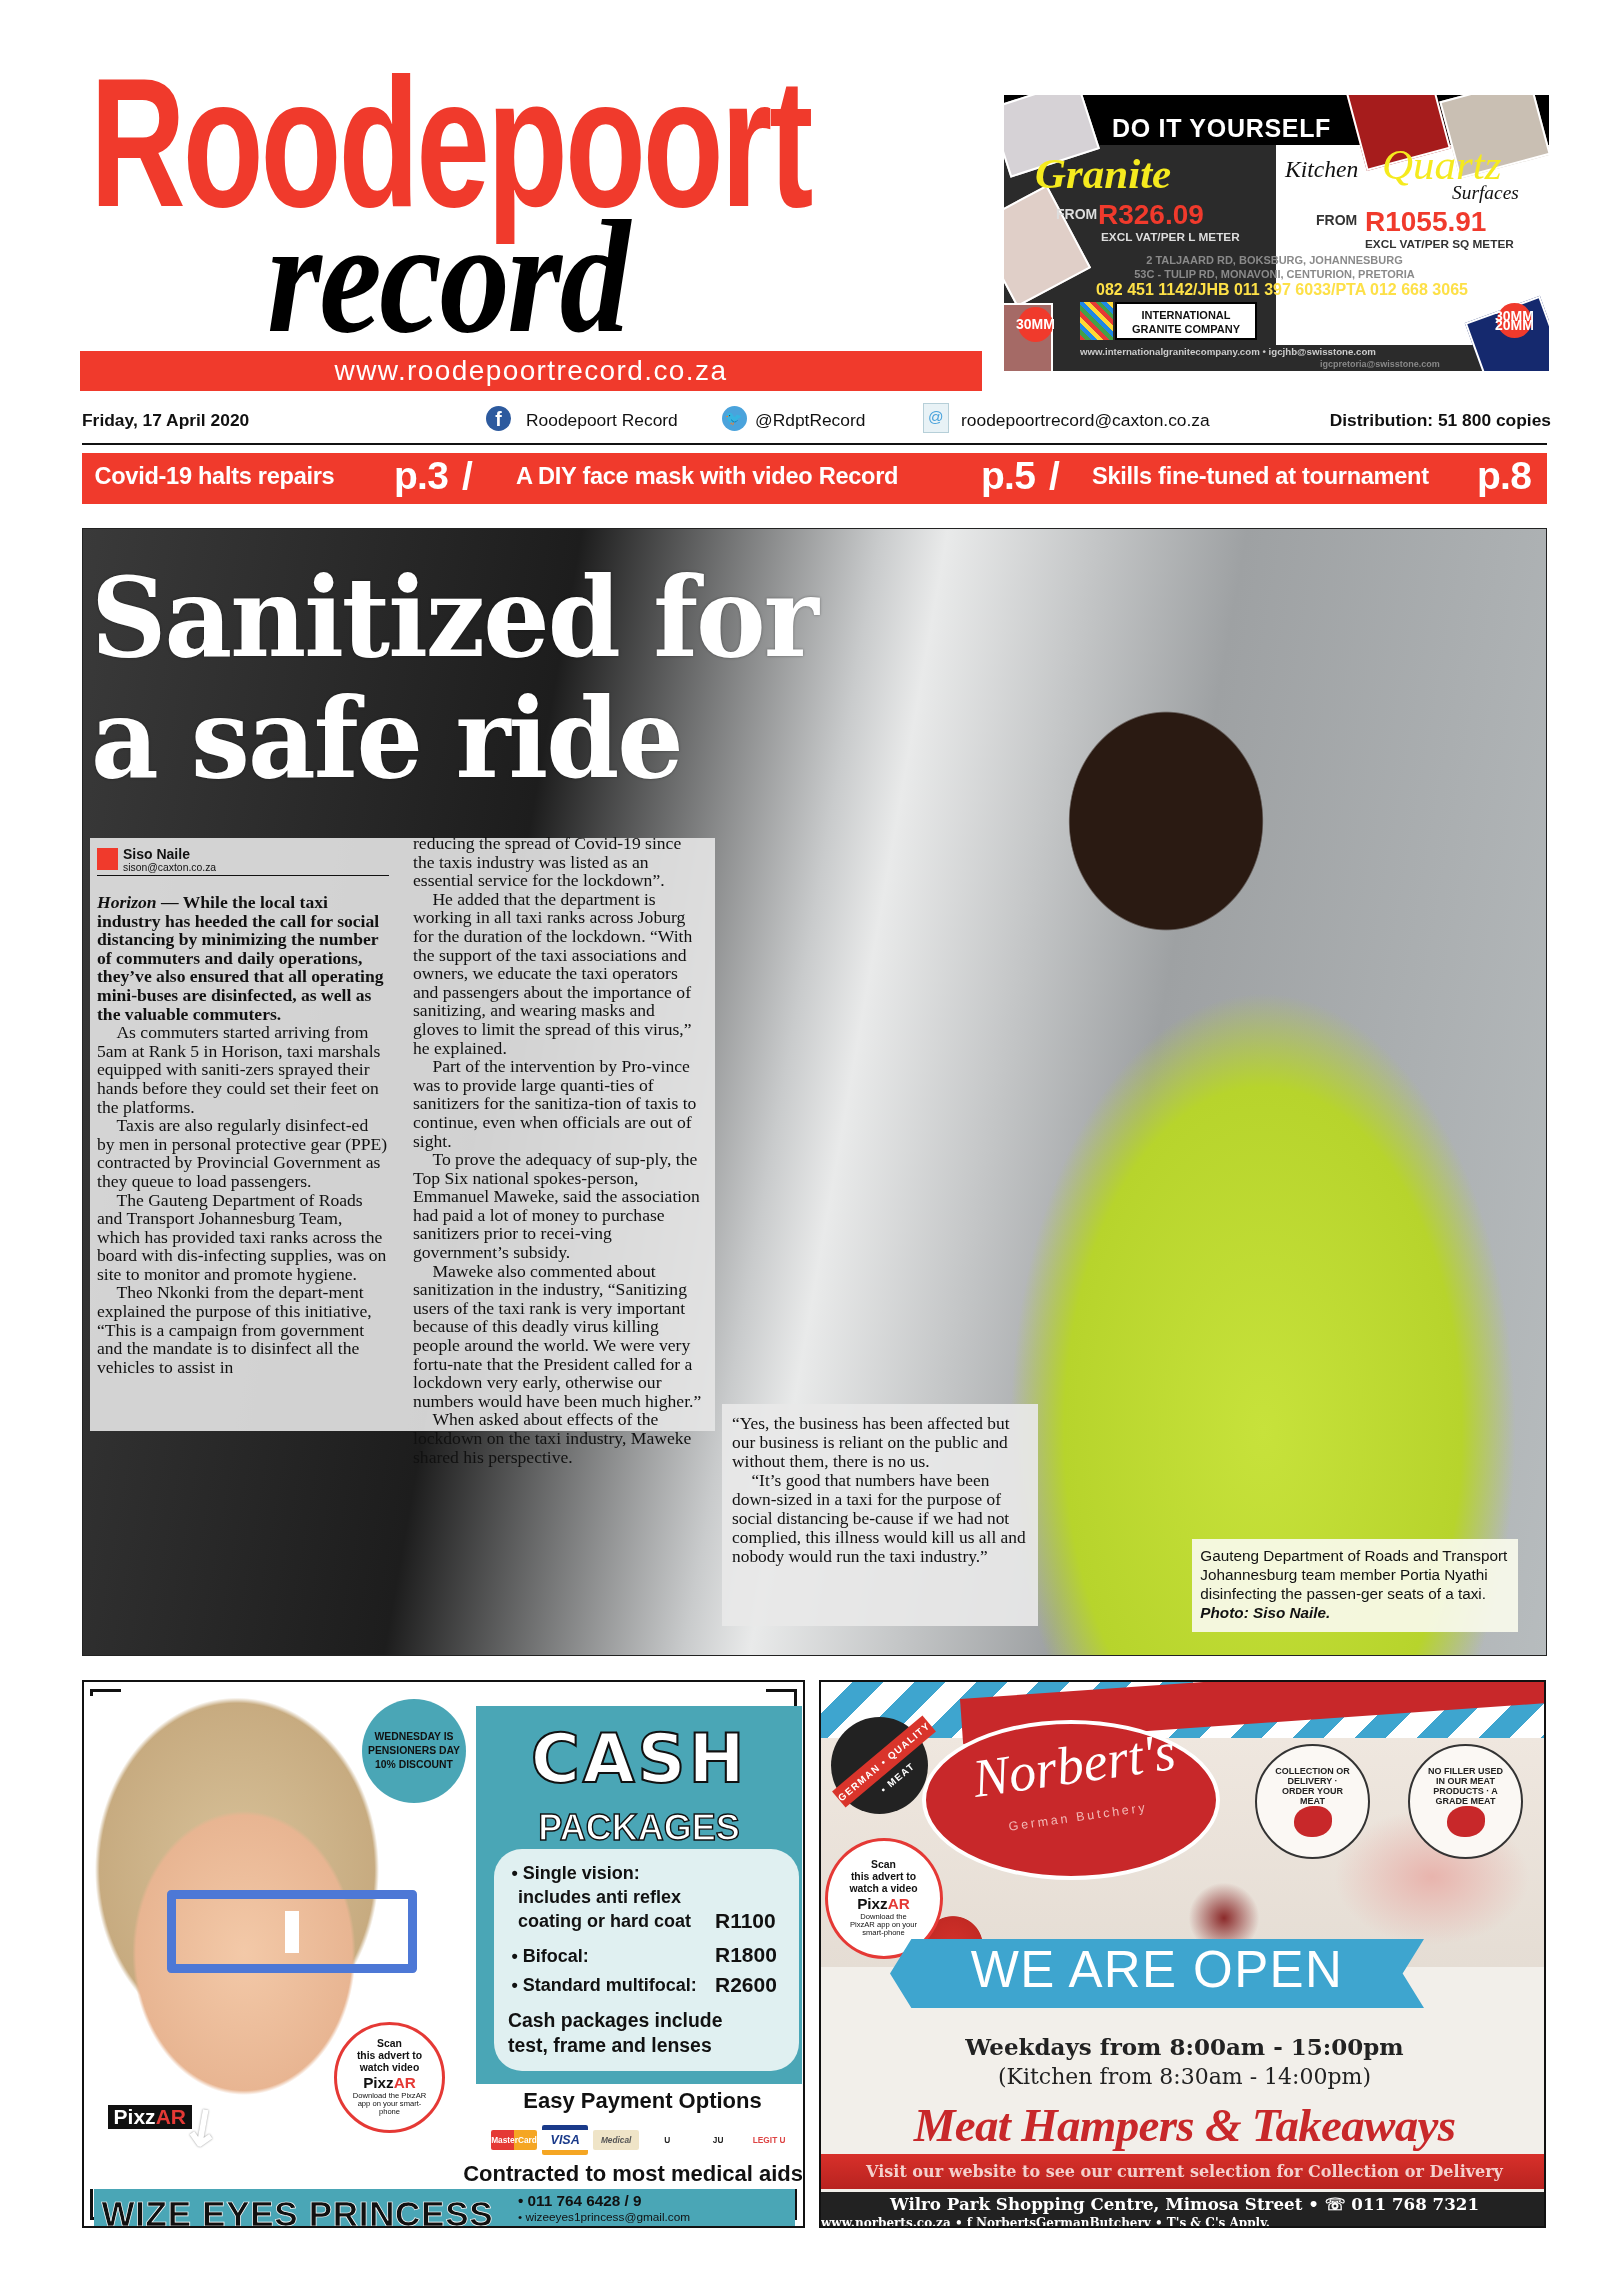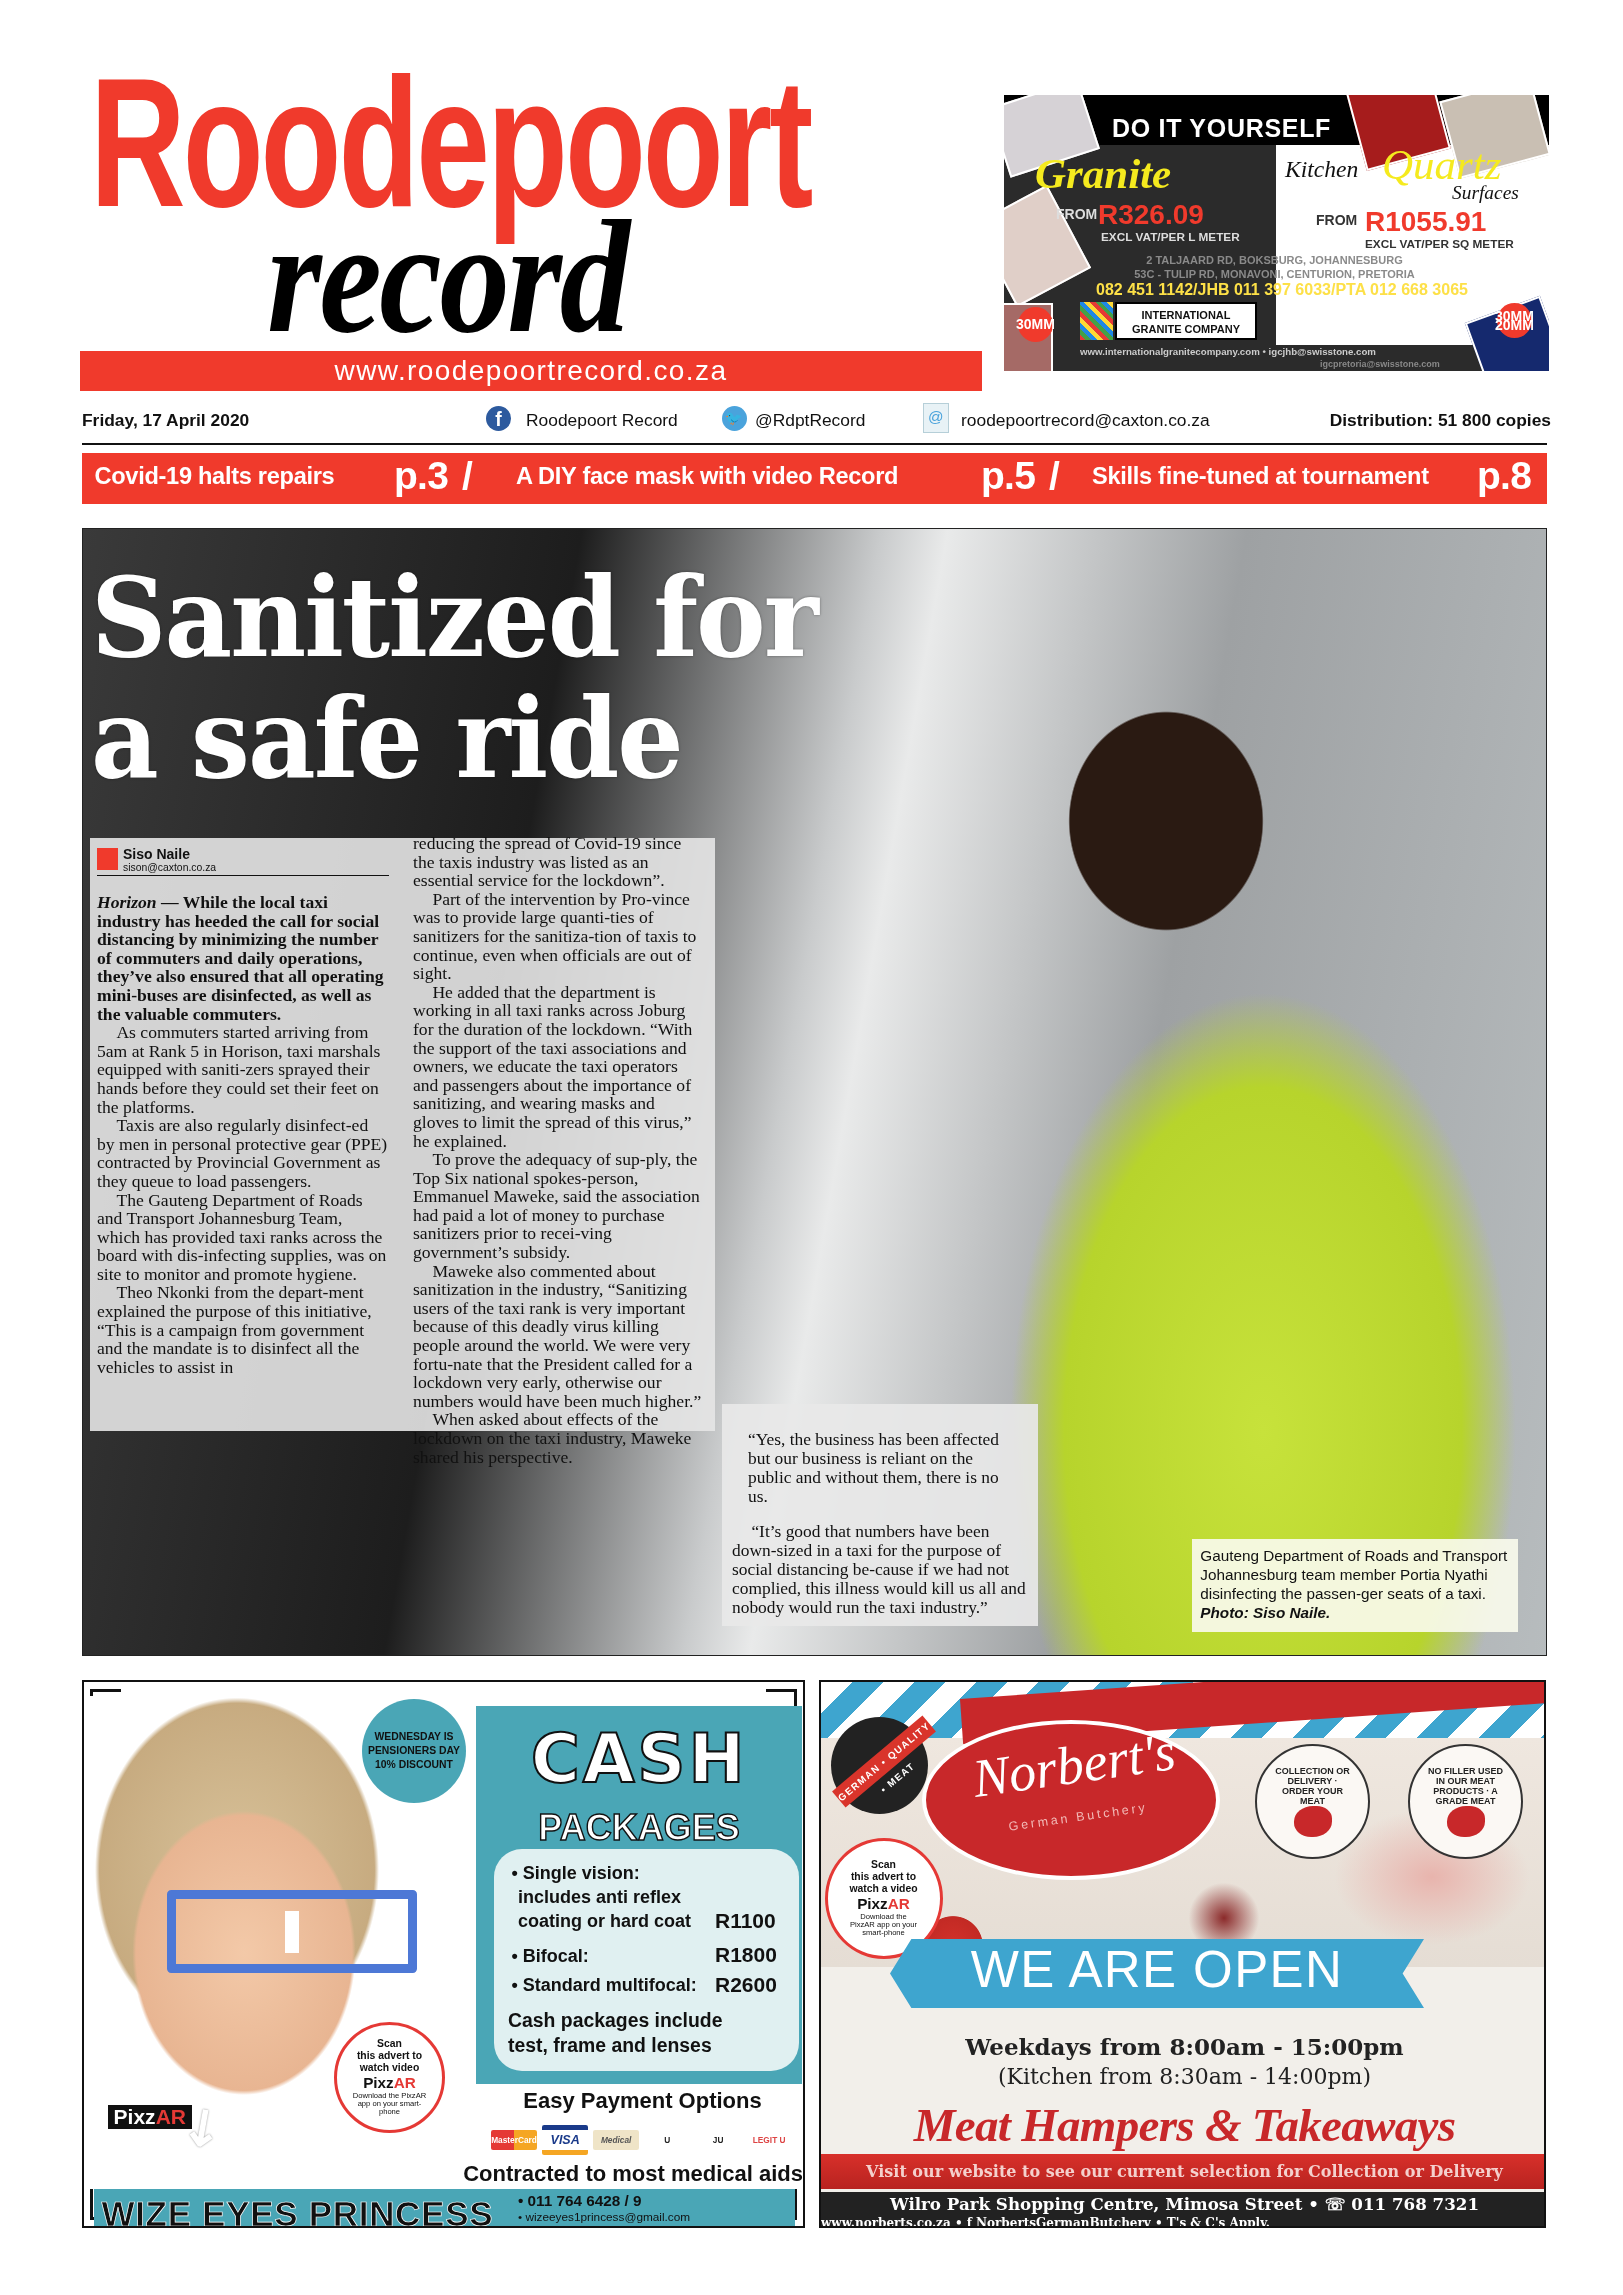--- a/index.html
+++ b/index.html
@@ -214,29 +214,29 @@
   <div class="abs col col1">
     <p class="noind lede"><i>Horizon</i><span> — While the local taxi industry has heeded the call for social distancing by minimizing the number of commuters and daily operations, they’ve also ensured that all operating mini-buses are disinfected, as well as the valuable commuters.</span></p>
     <p>As commuters started arriving from 5am at Rank 5 in Horison, taxi marshals equipped with saniti-zers sprayed their hands before they could set their feet on the platforms.</p>
     <p>Taxis are also regularly disinfect-ed by men in personal protective gear (PPE) contracted by Provincial Government as they queue to load passengers.</p>
     <p>The Gauteng Department of Roads and Transport Johannesburg Team, which has provided taxi ranks across the board with dis-infecting supplies, was on site to monitor and promote hygiene.</p>
     <p>Theo Nkonki from the depart-ment explained the purpose of this initiative, “This is a campaign from government and the mandate is to disinfect all the vehicles to assist in</p>
   </div>
 
   <div class="abs col col2">
     <p class="noind">reducing the spread of Covid-19 since the taxis industry was listed as an essential service for the lockdown”.</p>
+    <p>He added that the department is working in all taxi ranks across Joburg for the duration of the lockdown. “With the support of the taxi associations and owners, we educate the taxi operators and passengers about the importance of sanitizing, and wearing masks and gloves to limit the spread of this virus,” he explained.</p>
     <p>Part of the intervention by Pro-vince was to provide large quanti-ties of sanitizers for the sanitiza-tion of taxis to continue, even when officials are out of sight.</p>
-    <p>He added that the department is working in all taxi ranks across Joburg for the duration of the lockdown. “With the support of the taxi associations and owners, we educate the taxi operators and passengers about the importance of sanitizing, and wearing masks and gloves to limit the spread of this virus,” he explained.</p>
     <p>To prove the adequacy of sup-ply, the Top Six national spokes-person, Emmanuel Maweke, said the association had paid a lot of money to purchase sanitizers prior to recei-ving government’s subsidy.</p>
     <p>Maweke also commented about sanitization in the industry, “Sanitizing users of the taxi rank is very important because of this deadly virus killing people around the world. We were very fortu-nate that the President called for a lockdown very early, otherwise our numbers would have been much higher.”</p>
     <p>When asked about effects of the lockdown on the taxi industry, Maweke shared his perspective.</p>
   </div>
 
   <div class="abs col3">
-    <p style="margin:16px;">“Yes, the business has been affected but our business is reliant on the public and without them, there is no us.</p>
+    <p style="margin:0;">“Yes, the business has been affected but our business is reliant on the public and without them, there is no us.</p>
     <p style="margin:0;text-indent:19.4px;">“It’s good that numbers have been down-sized in a taxi for the purpose of social distancing be-cause if we had not complied, this illness would kill us all and nobody would run the taxi industry.”</p>
   </div>
 
   <div class="abs caption">
     <span>Gauteng Department of Roads and Transport Johannesburg team member Portia Nyathi disinfecting the passen-ger seats of a taxi.</span>
     <span class="credit">Photo: Siso Naile.</span>
   </div>
 </div>
 
 <div class="abs ad-wize">

